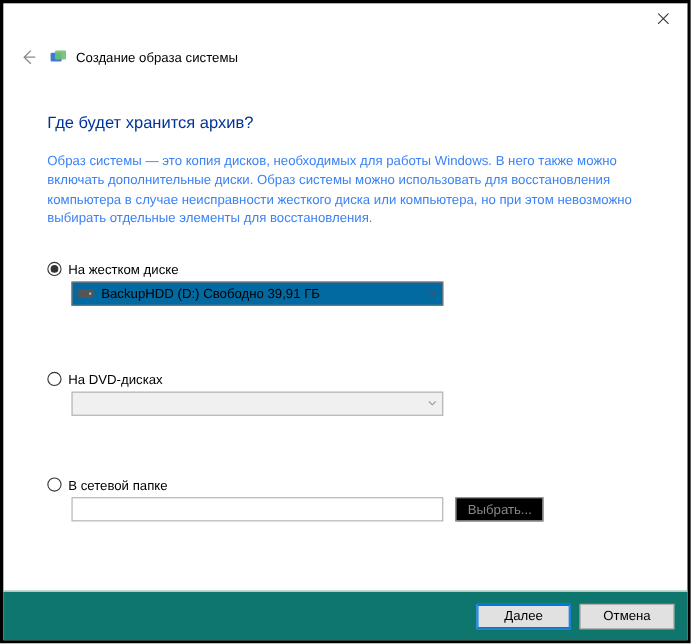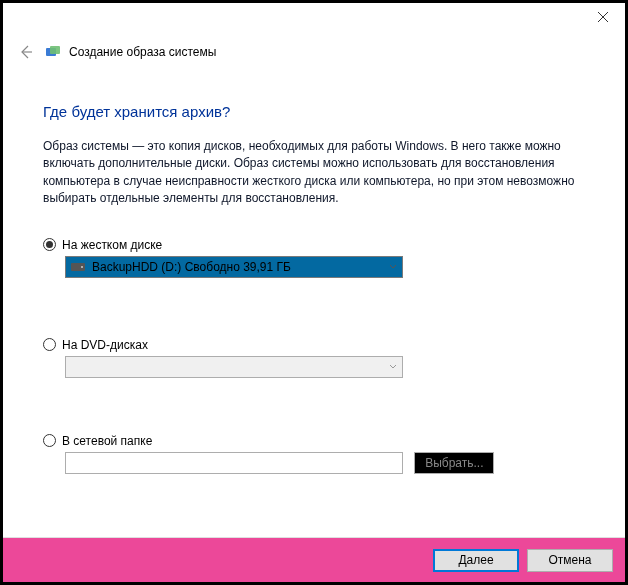--- a/index.html
+++ b/index.html
@@ -68,21 +68,21 @@
     padding: 10px 40px 16px 40px;
     overflow: hidden;
   }
   .heading {
     color: #003399;
     font-size: 15px;
     margin: 22px 0 18px 0;
   }
   .description {
     font-size: 12px;
-    color: #0f172a;
+    color: #3b82f6;
     line-height: 1.45;
     margin-bottom: 30px;
   }
 
   .option-row { margin-bottom: 8px; }
   .radio-line {
     display: flex;
     align-items: center;
     gap: 6px;
     font-size: 12px;
@@ -148,21 +148,21 @@
     box-sizing:border-box;
     vertical-align: top;
   }
 
   .section-gap { height: 52px; }
   .section-gap2 { height: 48px; }
 
   .footer {
     height: 44px;
     border-top: 1px solid #dfdfdf;
-    background:#ec4899;
+    background:#0f766e;
     display:flex;
     justify-content:flex-end;
     align-items:center;
     padding: 0 12px;
     gap: 8px;
   }
   .btn {
     min-width: 86px;
     height: 23px;
     border:1px solid #adadad;

